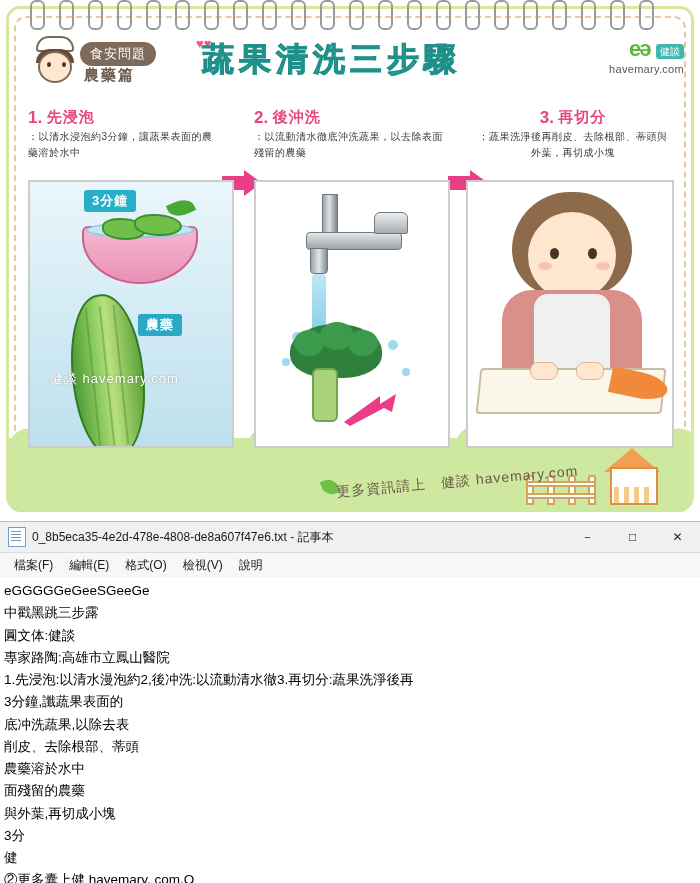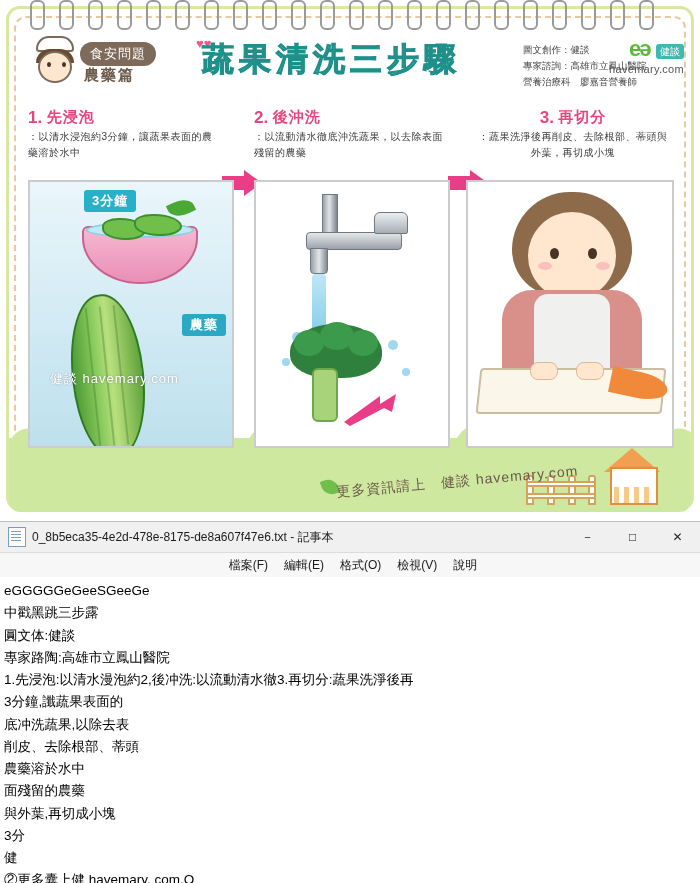--- a/index.html
+++ b/index.html
@@ -325,21 +325,21 @@
     position: absolute;
     background: #27b0c8;
     color: #fff;
     font-size: 13px;
     font-weight: bold;
     padding: 2px 8px;
     border-radius: 3px;
     letter-spacing: 1px;
     white-space: nowrap;
   }
-  .label-chip.pesticide { background: #2aa8c4; margin-left: 44px; }
+  .label-chip.pesticide { background: #2aa8c4; }
 
   
   .bowl {
     position: absolute; left: 52px; top: 44px;
     width: 116px; height: 58px;
     background: linear-gradient(180deg,#f6b8cf 0%, #e98fb6 100%);
     border: 2px solid #c9628f;
     border-radius: 6px 6px 58px 58px / 6px 6px 46px 46px;
     box-sizing: border-box;
   }
@@ -585,21 +585,20 @@
     color: #222;
     cursor: default;
   }
   .np-menubar {
     height: 24px;
     background: #f7f7f7;
     border-bottom: 1px solid #ec4899;
     display: flex;
     align-items: center;
     padding-left: 6px;
-    justify-content: center;
   }
   .np-menu-item {
     font-size: 12px;
     color: #1a1a1a;
     padding: 3px 8px;
     white-space: nowrap;
   }
   .np-textarea {
     position: absolute;
     left: 0; right: 0;
@@ -678,25 +677,20 @@
         <div class="chef-eye" style="left:19px;"></div>
         <div class="chef-eye" style="left:34px;"></div>
       </div>
       <div class="brand-text-box">食安問題</div>
       <div class="brand-line2">農藥篇</div>
     </div>
 
     <div class="title-hearts">♥♥</div>
     <div class="main-title">蔬果清洗三步驟</div>
 
-    <div class="credits">
-      <div>圖文創作：健談</div>
-      <div>專家諮詢：高雄市立鳳山醫院</div>
-      <div>營養治療科　廖嘉音營養師</div>
-    </div>
 
     <div class="logo-ed">
       <span class="logo-mark">eə</span>
       <span class="logo-chip">健談</span>
       <div class="logo-url">havemary.com</div>
     </div>
 
     <div class="steps">
       <div class="step step1">
         <span class="step-num">1.</span>
@@ -777,21 +771,21 @@
       <div class="hand" style="left:108px; top:180px; width:26px; height:16px;"></div>
     </div>
 
     <div class="footer-leaf"></div>
     <div class="footer-note">更多資訊請上　健談 havemary.com</div>
   </div>
 
   <div class="notepad">
     <div class="np-titlebar">
       <div class="np-icon"></div>
-      <div class="np-title">0_8b5eca35-4e2d-478e-8175-de8a607f47e6.txt - 記事本</div>
+      <div class="np-title">0_8b5eca35-4e2d-478e-4808-de8a607f47e6.txt - 記事本</div>
       <div class="np-winbtns">
         <div class="np-btn">－</div>
         <div class="np-btn">□</div>
         <div class="np-btn close">✕</div>
       </div>
     </div>
     <div class="np-menubar">
       <div class="np-menu-item">檔案(F)</div>
       <div class="np-menu-item">編輯(E)</div>
       <div class="np-menu-item">格式(O)</div>

